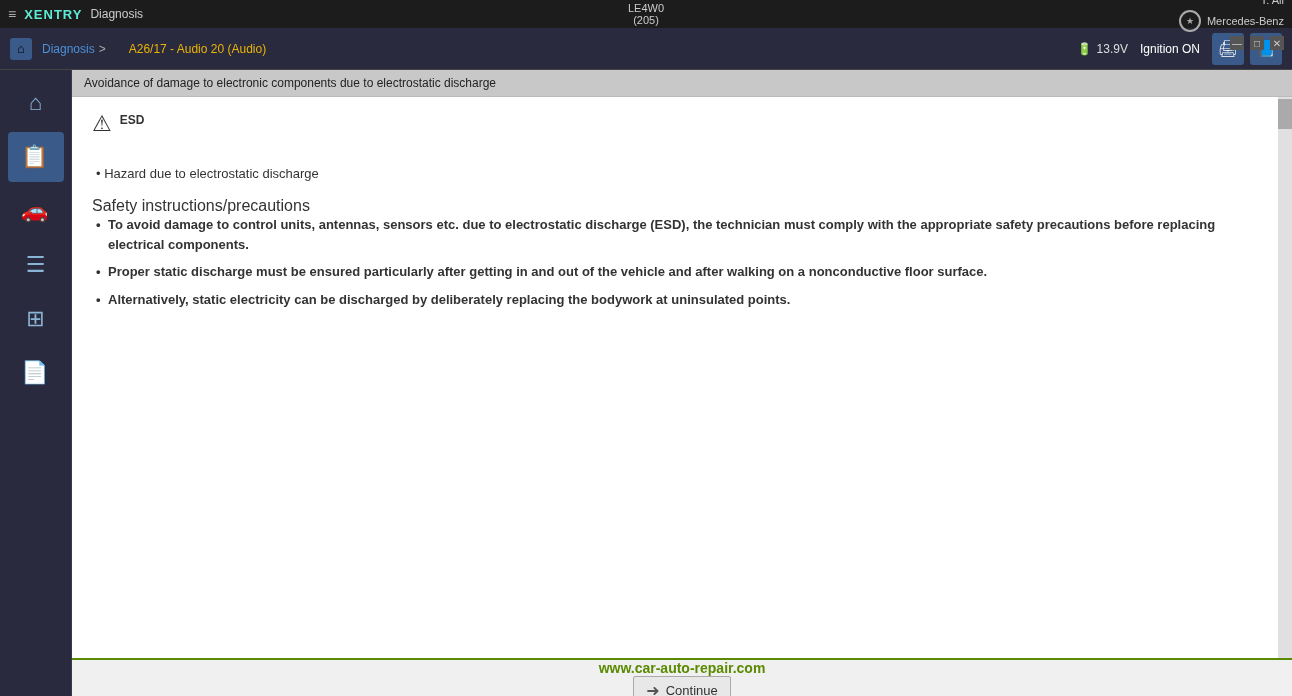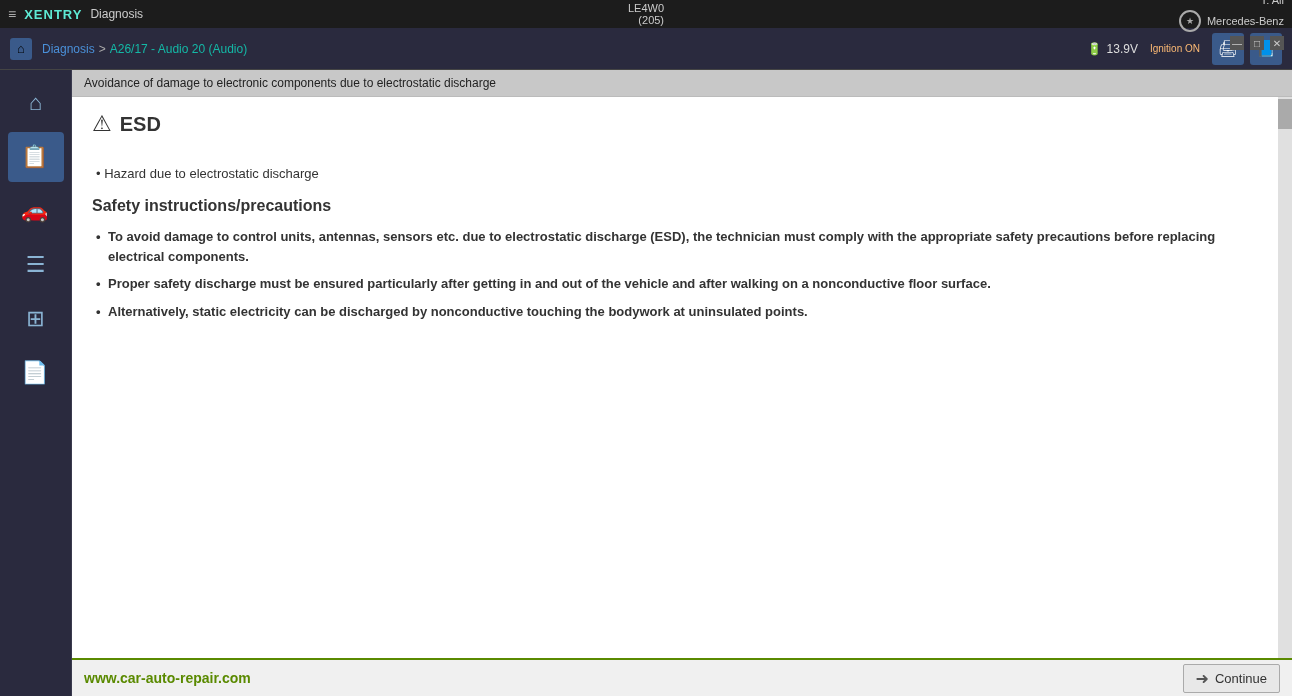--- a/index.html
+++ b/index.html
@@ -44,21 +44,21 @@
     .diagnosis-label {
       color: #ccc;
       font-size: 12px;
     }
     .title-bar-center {
       position: absolute;
       left: 50%;
       transform: translateX(-50%);
       display: flex;
       flex-direction: column;
-      align-items: flex-end;
+      align-items: center;
       color: #ccc;
       font-size: 11px;
     }
     .title-bar-right {
       margin-left: auto;
       display: flex;
       align-items: flex-end;
       gap: 4px;
       color: #ccc;
       font-size: 11px;
@@ -107,38 +107,39 @@
       display: flex;
       align-items: center;
       gap: 4px;
       color: #4a90d9;
       font-size: 12px;
     }
     .breadcrumb-separator {
       color: #aaa;
     }
     .breadcrumb-current {
-      color: #14b8a6;
+      color: #eab308;
+      margin-left: 19px;
     }
     .top-bar-right {
       margin-left: auto;
       display: flex;
       align-items: center;
       gap: 12px;
       color: #ddd;
       font-size: 12px;
     }
     .battery-icon-area {
       display: flex;
       align-items: center;
       gap: 4px;
     }
     .ignition-status {
-      color: #fdba74;
-      font-size: 10px;
+      color: #ffffff;
+      font-size: 12px;
     }
     .top-bar-icons {
       display: flex;
       gap: 6px;
     }
     .top-icon-btn {
       width: 32px;
       height: 32px;
       background: #3a5a8a;
       border: none;
@@ -220,37 +221,36 @@
       align-items: flex-start;
       gap: 8px;
       margin-bottom: 12px;
     }
     .warning-symbol {
       font-size: 22px;
       color: #333;
       margin-top: -2px;
     }
     .esd-title {
-      font-size: 20px;
+      font-size: 12px;
       font-weight: bold;
       color: #333;
     }
     .esd-subtitle {
       font-size: 13px;
       color: #333;
       margin-bottom: 16px;
       padding-left: 4px;
       margin-top: 29px;
     }
 
     .safety-title {
       font-size: 16px;
-      font-weight: bold;
-      color: #333;
-      margin-bottom: 12px;
+      font-weight: normal;
+      color: #333;
     }
 
     .bullet-item {
       font-size: 13px;
       color: #333;
       margin-bottom: 8px;
       padding-left: 16px;
       position: relative;
       line-height: 1.5;
       font-weight: bold;
@@ -280,20 +280,21 @@
 
     
     .bottom-bar {
       height: 38px;
       background: #f0f0f0;
       border-top: 2px solid #5a8a00;
       display: flex;
       align-items: center;
       justify-content: space-between;
       padding: 0 12px;
+      flex-direction: column;
     }
     .watermark {
       color: #5a8a00;
       font-size: 14px;
       font-weight: bold;
     }
     .continue-btn {
       display: flex;
       align-items: center;
       gap: 6px;
@@ -415,22 +416,22 @@
       </div>
 
       <div class="esd-subtitle">
         <span>•</span>
         <span>Hazard due to electrostatic discharge</span>
       </div>
 
       <div class="safety-title">Safety instructions/precautions</div>
 
       <div class="bullet-item">To avoid damage to control units, antennas, sensors etc. due to electrostatic discharge (ESD), the technician must comply with the appropriate safety precautions before replacing electrical components.</div>
-      <div class="bullet-item">Proper safety discharge must be ensured particularly after getting in and out of the vehicle and after walking on a nonconductive floor surface.</div>
-      <div class="bullet-item">Alternatively, static electricity can be discharged by nonconductive touching the bodywork at uninsulated points.</div>
+      <div class="bullet-item">Proper static discharge must be ensured particularly after getting in and out of the vehicle and after walking on a nonconductive floor surface.</div>
+      <div class="bullet-item">Alternatively, static electricity can be discharged by deliberately replacing the bodywork at uninsulated points.</div>
 
       <div class="scroll-track">
         <div class="scroll-thumb"></div>
       </div>
     </div>
 
     <div class="bottom-bar">
       <span class="watermark">www.car-auto-repair.com</span>
       <button class="continue-btn">
         <span class="continue-arrow">➜</span>

